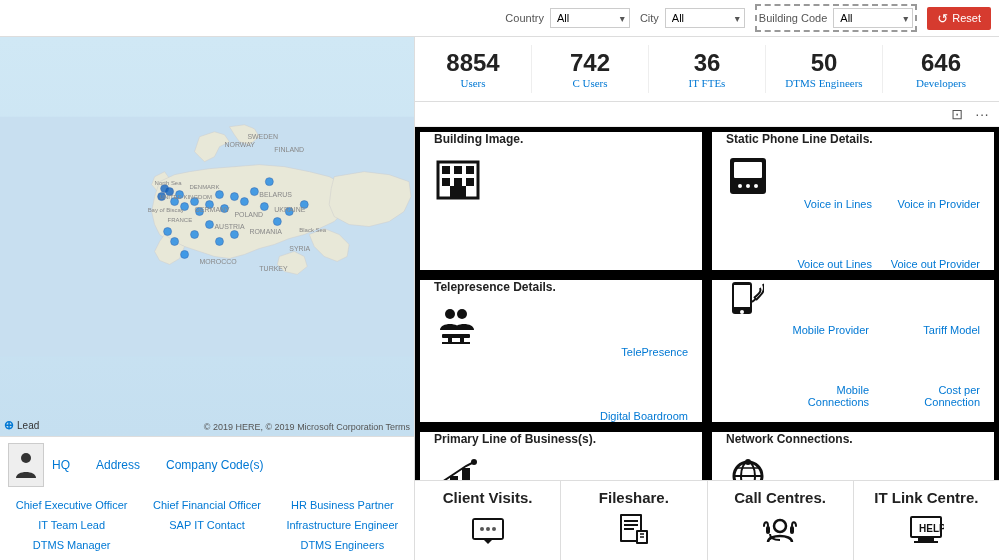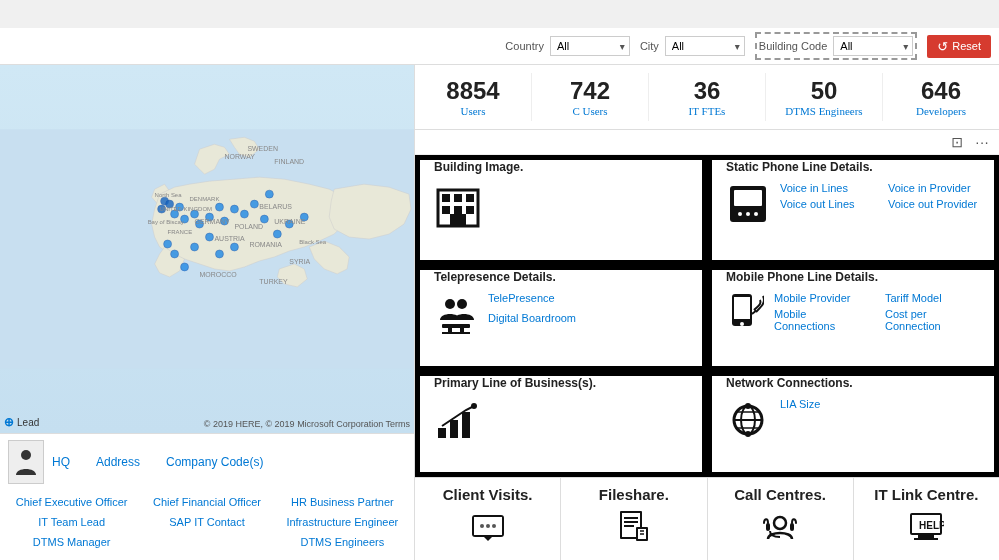--- a/index.html
+++ b/index.html
@@ -6,21 +6,20 @@
     body { font-family: 'Segoe UI', Arial, sans-serif; background: #f0f0f0; width: 999px; height: 560px; overflow: hidden; font-size: 12px; }
 
     .top-bar {
       display: flex;
       align-items: center;
       justify-content: flex-end;
       padding: 4px 8px;
       background: #fff;
       border-bottom: 1px solid #ddd;
       gap: 10px;
-      margin-top: 28px;
     }
 
     .filter-group {
       display: flex;
       align-items: center;
       gap: 6px;
     }
 
     .filter-label {
       font-size: 11px;
@@ -258,21 +257,22 @@
       display: grid;
       grid-template-columns: 1fr 1fr;
       gap: 4px 16px;
       flex: 1;
     }
 
     .card-link {
       color: #0078d4;
       font-size: 11px;
       cursor: pointer;
-      text-align: left;
+      text-align: right;
+      margin-top: 44px;
     }
 
     .bottom-cards {
       display: flex;
       background: #fff;
       border-top: 1px solid #ddd;
     }
 
     .bottom-card {
       flex: 1;
@@ -536,21 +536,20 @@
               </svg>
             </div>
             <div style="display:flex; flex-direction:column; gap:8px; flex:1;">
               <span class="card-link">TelePresence</span>
               <span class="card-link">Digital Boardroom</span>
             </div>
           </div>
         </div>
 
         <div class="card">
-          <div class="card-title">Mobile Phone Line Details.</div>
           <div class="card-content">
             <div class="card-icon">
               <svg width="38" height="44" viewBox="0 0 38 44" xmlns="http://www.w3.org/2000/svg">
                 <rect x="6" y="2" width="20" height="32" rx="3" fill="#111"></rect>
                 <rect x="8" y="5" width="16" height="22" fill="#fff"></rect>
                 <circle cx="16" cy="32" r="2" fill="#fff"></circle>
                 <path d="M28,18 C32,14 36,12 34,8" stroke="#111" stroke-width="2" fill="none"></path>
                 <path d="M30,20 C36,14 40,10 37,4" stroke="#111" stroke-width="2" fill="none"></path>
                 <path d="M26,22 C28,20 30,20 29,18" stroke="#111" stroke-width="2" fill="none"></path>
               </svg>

